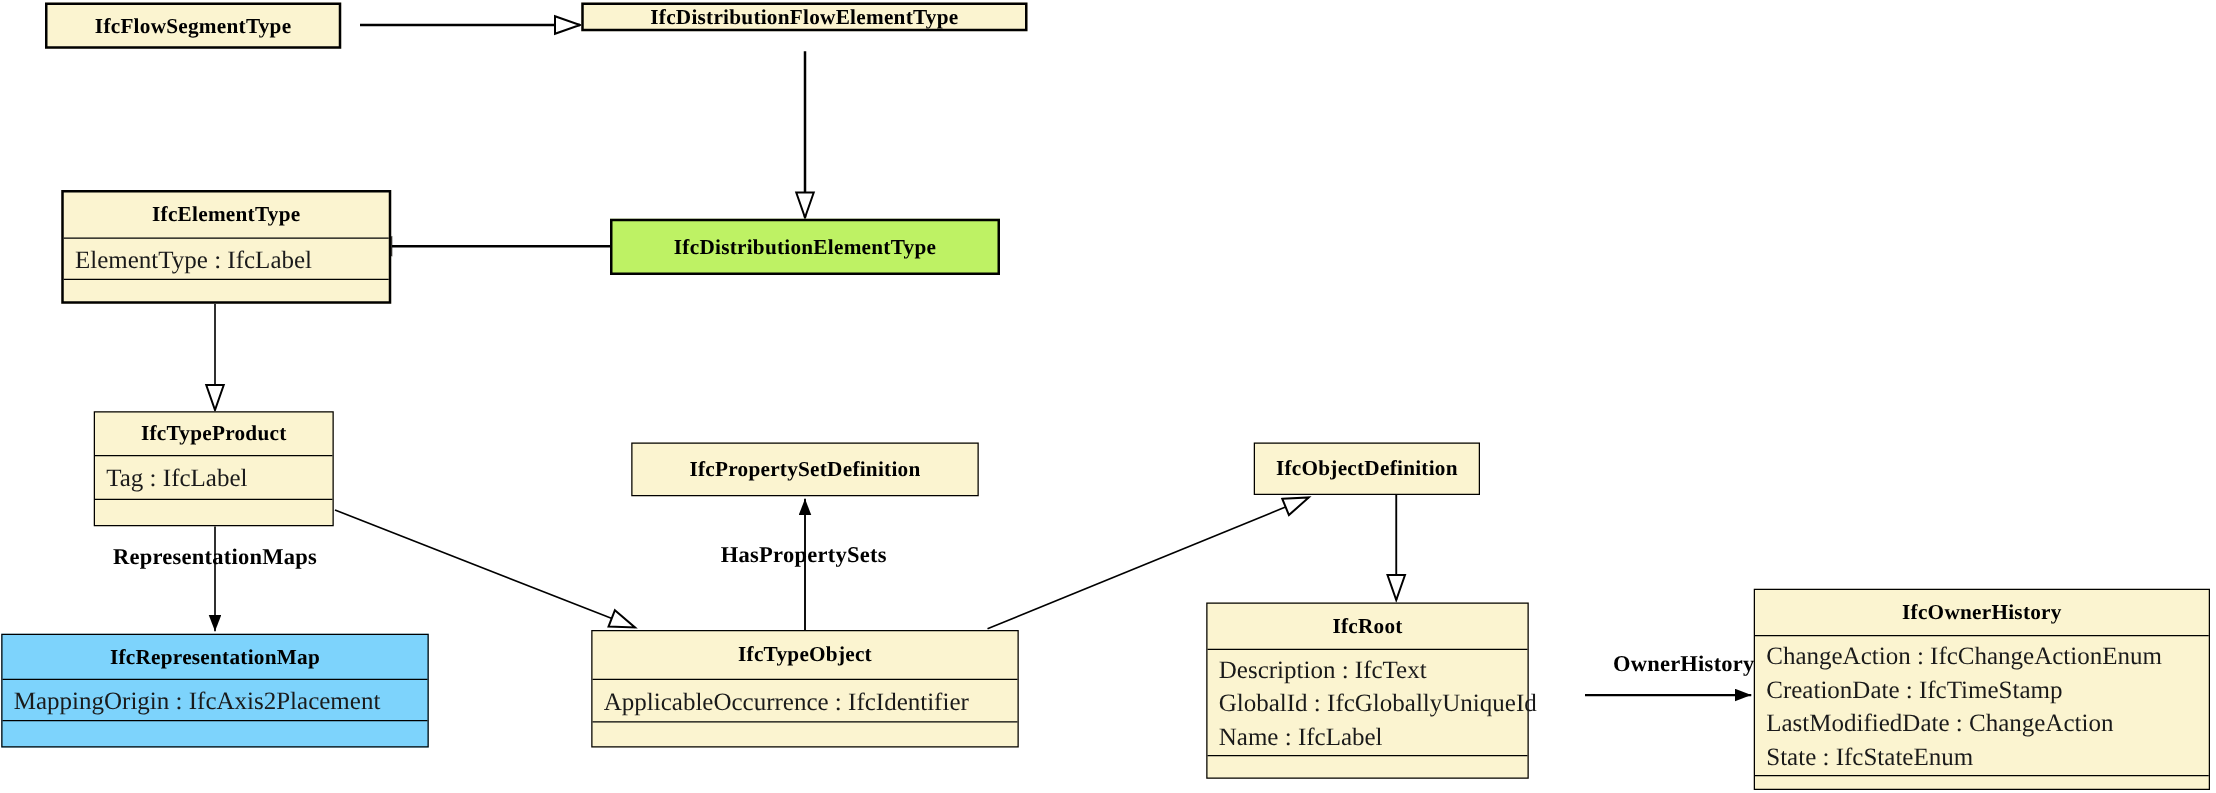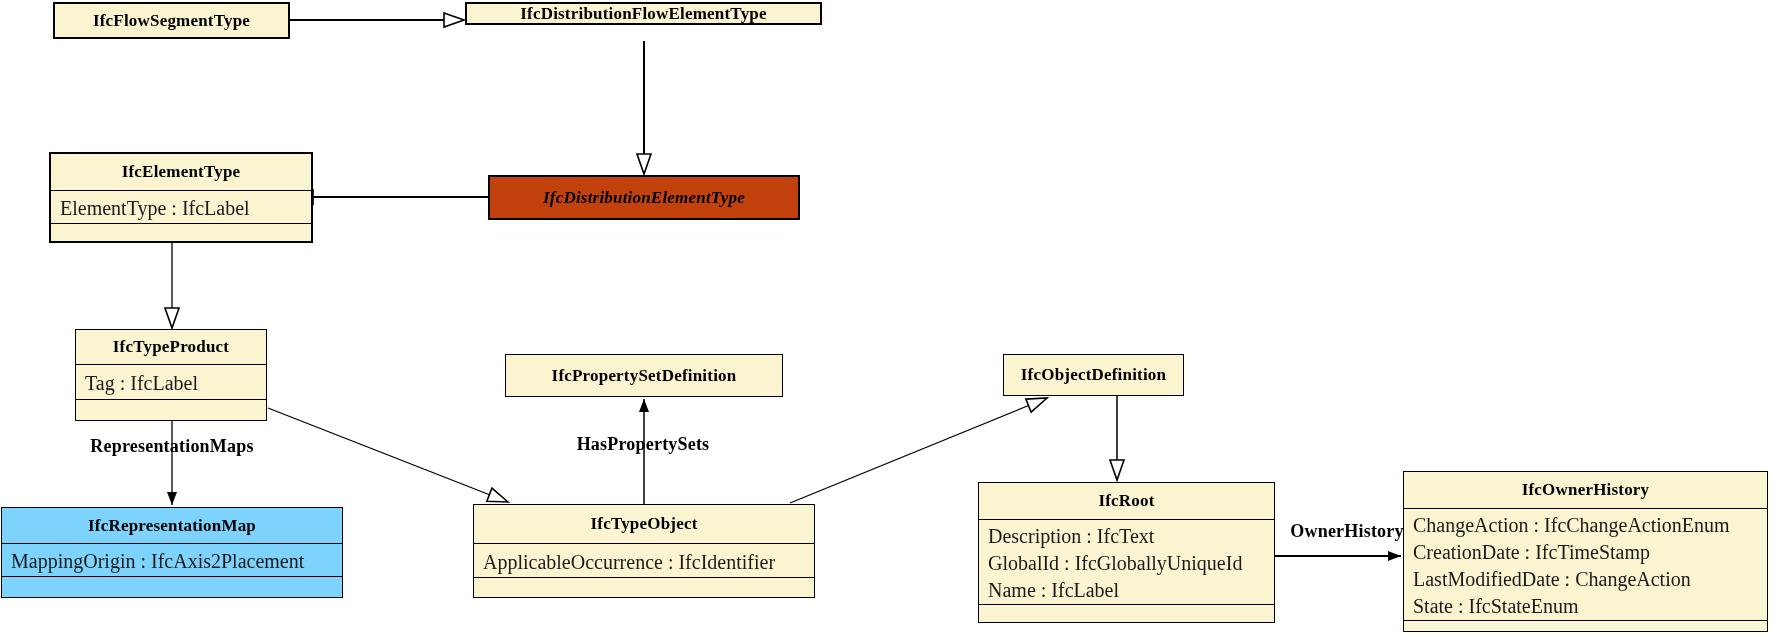--- a/index.html
+++ b/index.html
@@ -71,34 +71,34 @@
         <line x1="172" y1="243" x2="172" y2="328" stroke="#000000" stroke-width="1.3" marker-end="url(#tri-hollow)"></line>
         <line x1="172" y1="421" x2="172" y2="505" stroke="#000000" stroke-width="1.3" marker-end="url(#arrow-stick)"></line>
         <line x1="268" y1="408" x2="508" y2="502" stroke="#000000" stroke-width="1.3" marker-end="url(#tri-hollow)"></line>
         <line x1="644" y1="504" x2="644" y2="399" stroke="#000000" stroke-width="1.5" marker-end="url(#arrow-stick)"></line>
         <line x1="790" y1="503" x2="1047" y2="398" stroke="#000000" stroke-width="1.3" marker-end="url(#tri-hollow)"></line>
         <line x1="1117" y1="396" x2="1117" y2="480" stroke="#000000" stroke-width="1.5" marker-end="url(#tri-hollow)"></line>
         <line x1="1268" y1="556" x2="1401" y2="556" stroke="#000000" stroke-width="1.8" marker-end="url(#arrow-stick)"></line>
       </g>
   </svg>
   <div id="node-layer">
-      <div class="uml-node thick" style="left: 53px; top: 2px; width: 237px; height: 37px; background: rgb(251, 244, 208); border-color: rgb(0, 0, 0);">
+      <div class="uml-node thick" style="left: 36px; top: 2px; width: 237px; height: 37px; background: rgb(251, 244, 208); border-color: rgb(0, 0, 0);">
         <div class="uml-title single">IfcFlowSegmentType</div>
       </div>
       <div class="uml-node thick" style="left: 465px; top: 2px; width: 357px; height: 23px; background: rgb(251, 244, 208); border-color: rgb(0, 0, 0);">
         <div class="uml-title single">IfcDistributionFlowElementType</div>
       </div>
       <div class="uml-node thick" style="left: 49px; top: 152px; width: 264px; height: 91px; background: rgb(251, 244, 208); border-color: rgb(0, 0, 0);">
         <div class="uml-title" style="height: 36px;">IfcElementType</div>
         <div class="uml-attrs">
           <div class="uml-attr">ElementType : IfcLabel</div>
         </div>
         <div class="uml-empty" style="height: 17px;"></div>
       </div>
-      <div class="uml-node thick" style="left: 488px; top: 175px; width: 312px; height: 45px; background: #c2410c; border-color: rgb(0, 0, 0); font-style: italic;">
+      <div class="uml-node thick" style="left: 488px; top: 175px; width: 312px; height: 45px; background: #bef264; border-color: rgb(0, 0, 0);">
         <div class="uml-title single">IfcDistributionElementType</div>
       </div>
       <div class="uml-node" style="left: 75px; top: 329px; width: 192px; height: 92px; background: rgb(251, 244, 208); border-color: rgb(0, 0, 0);">
         <div class="uml-title" style="height: 34px;">IfcTypeProduct</div>
         <div class="uml-attrs">
           <div class="uml-attr">Tag : IfcLabel</div>
         </div>
         <div class="uml-empty" style="height: 20px;"></div>
       </div>
       <div class="uml-node" style="left: 505px; top: 354px; width: 278px; height: 43px; background: rgb(251, 244, 208); border-color: rgb(0, 0, 0);">
@@ -114,21 +114,21 @@
         </div>
         <div class="uml-empty" style="height: 20px;"></div>
       </div>
       <div class="uml-node" style="left: 473px; top: 504px; width: 342px; height: 94px; background: rgb(251, 244, 208); border-color: rgb(0, 0, 0);">
         <div class="uml-title" style="height: 38px;">IfcTypeObject</div>
         <div class="uml-attrs">
           <div class="uml-attr">ApplicableOccurrence : IfcIdentifier</div>
         </div>
         <div class="uml-empty" style="height: 19px;"></div>
       </div>
-      <div class="uml-node" style="left: 965px; top: 482px; width: 297px; height: 141px; background: rgb(251, 244, 208); border-color: rgb(0, 0, 0); margin-left: 13px;">
+      <div class="uml-node" style="left: 965px; top: 482px; width: 258px; height: 141px; background: rgb(251, 244, 208); border-color: rgb(0, 0, 0);">
         <div class="uml-title" style="height: 36px;">IfcRoot</div>
         <div class="uml-attrs">
           <div class="uml-attr">Description : IfcText</div>
           <div class="uml-attr">GlobalId : IfcGloballyUniqueId</div>
           <div class="uml-attr">Name : IfcLabel</div>
         </div>
         <div class="uml-empty" style="height: 21px;"></div>
       </div>
       <div class="uml-node" style="left: 1403px; top: 471px; width: 365px; height: 161px; background: rgb(251, 244, 208); border-color: rgb(0, 0, 0);">
         <div class="uml-title" style="height: 36px;">IfcOwnerHistory</div>

